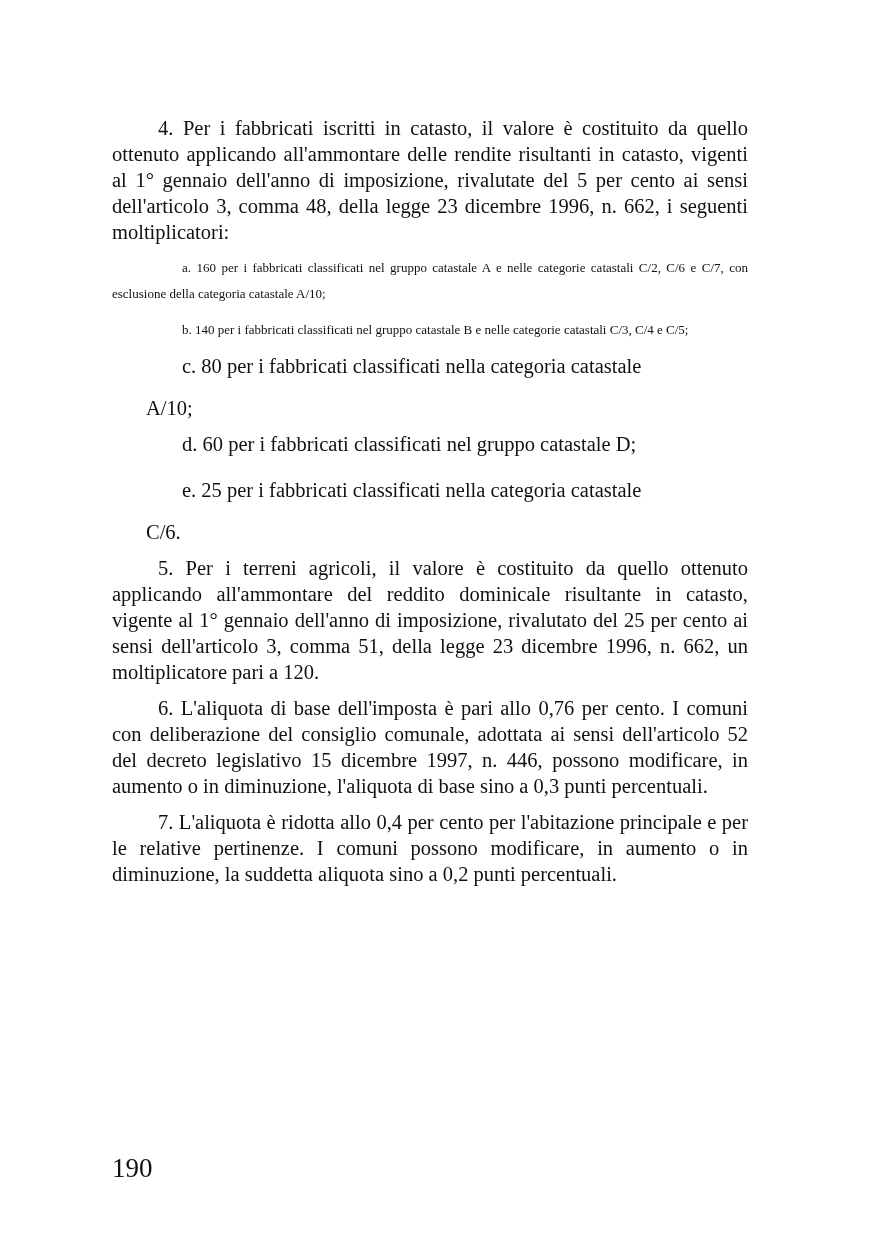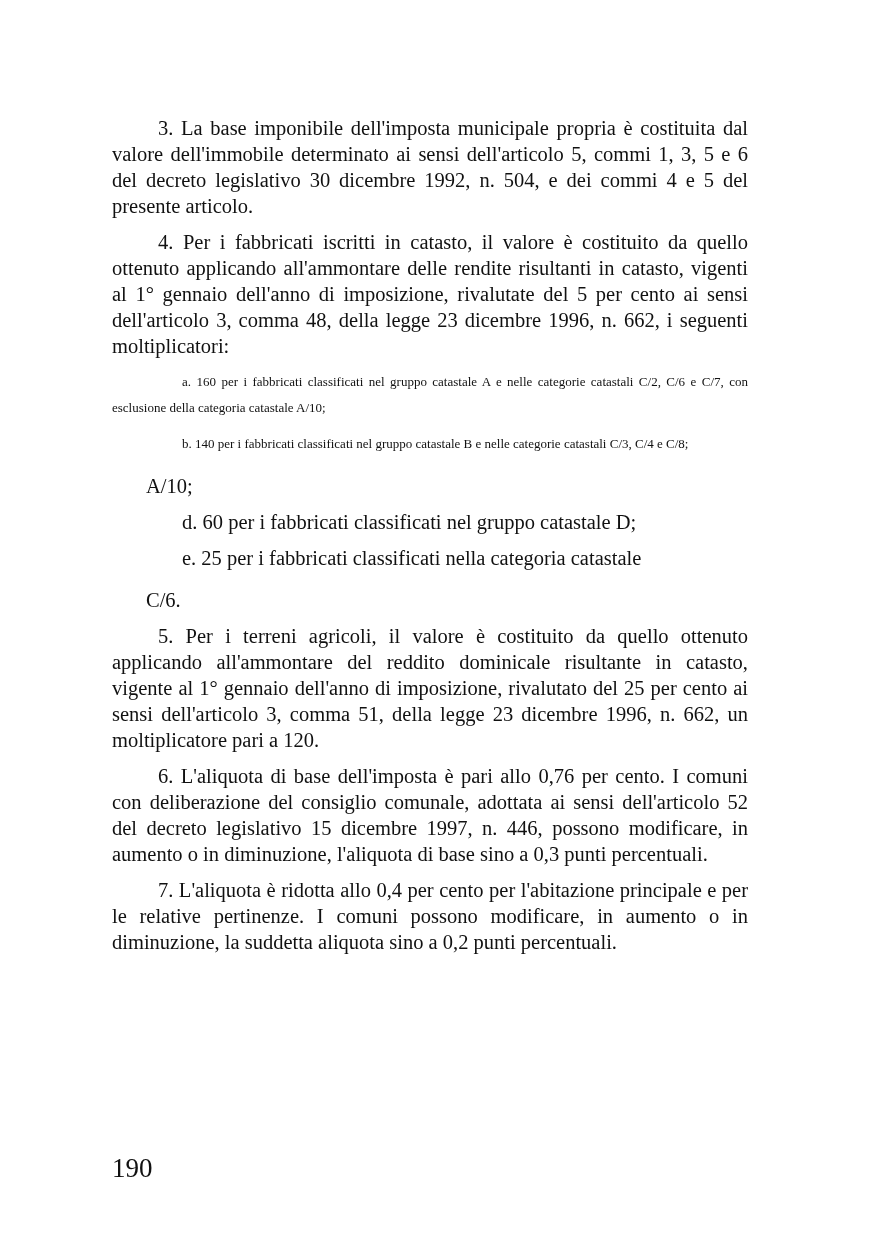--- a/index.html
+++ b/index.html
@@ -9,26 +9,26 @@
   .para { font-size: 20.5px; line-height: 26px; text-align: justify; margin: 0 0 10px 0; text-indent: 46px; }
   .sub { font-size: 13px; line-height: 26px; text-align: justify; margin: 0 0 10px 0; text-indent: 70px; }
   .subshort { font-size: 20.5px; line-height: 26px; margin: 0; padding-left: 70px; }
   .cont { font-size: 20.5px; line-height: 26px; margin: 16px 0 10px 34px; }
   .pnum { position: absolute; left: 112px; top: 1153px; font-size: 27px; }
 </style>
 </head>
 <body>
 
 <div class="page">
-  <p class="para">3. La base imponibile dell'imposta municipale propria è costituita dal valore dell'immobile determinato ai sensi dell'articolo 5, commi 1, 3, 5 e 6 del decreto legislativo 30 dicembre 1992, n. 504, e dei commi 4 e 5 del presente articolo.</p>
   <p class="para">4. Per i fabbricati iscritti in catasto, il valore è costituito da quello ottenuto applicando all'ammontare delle rendite risultanti in catasto, vigenti al 1° gennaio dell'anno di imposizione, rivalutate del 5 per cento ai sensi dell'articolo 3, comma 48, della legge 23 dicembre 1996, n. 662, i seguenti moltiplicatori:</p>
   <p class="sub">a. 160 per i fabbricati classificati nel gruppo catastale A e nelle categorie catastali C/2, C/6 e C/7, con esclusione della categoria catastale A/10;</p>
-  <p class="sub">b. 140 per i fabbricati classificati nel gruppo catastale B e nelle categorie catastali C/3, C/4 e C/8;</p>
+  <p class="sub">b. 140 per i fabbricati classificati nel gruppo catastale B e nelle categorie catastali C/3, C/4 e C/5;</p>
+  <p class="subshort">c. 80 per i fabbricati classificati nella categoria catastale</p>
   <p class="cont">A/10;</p>
-  <p class="subshort" style="margin-bottom:10px">d. 60 per i fabbricati classificati nel gruppo catastale D;</p>
+  <p class="subshort" style="margin-bottom:20px">d. 60 per i fabbricati classificati nel gruppo catastale D;</p>
   <p class="subshort">e. 25 per i fabbricati classificati nella categoria catastale</p>
   <p class="cont">C/6.</p>
   <p class="para">5. Per i terreni agricoli, il valore è costituito da quello ottenuto applicando all'ammontare del reddito dominicale risultante in catasto, vigente al 1° gennaio dell'anno di imposizione, rivalutato del 25 per cento ai sensi dell'articolo 3, comma 51, della legge 23 dicembre 1996, n. 662, un moltiplicatore pari a 120.</p>
   <p class="para">6. L'aliquota di base dell'imposta è pari allo 0,76 per cento. I comuni con deliberazione del consiglio comunale, adottata ai sensi dell'articolo 52 del decreto legislativo 15 dicembre 1997, n. 446, possono modificare, in aumento o in diminuzione, l'aliquota di base sino a 0,3 punti percentuali.</p>
   <p class="para">7. L'aliquota è ridotta allo 0,4 per cento per l'abitazione principale e per le relative pertinenze. I comuni possono modificare, in aumento o in diminuzione, la suddetta aliquota sino a 0,2 punti percentuali.</p>
 </div>
 
 <div class="pnum">190</div>
 
 </body></html>

